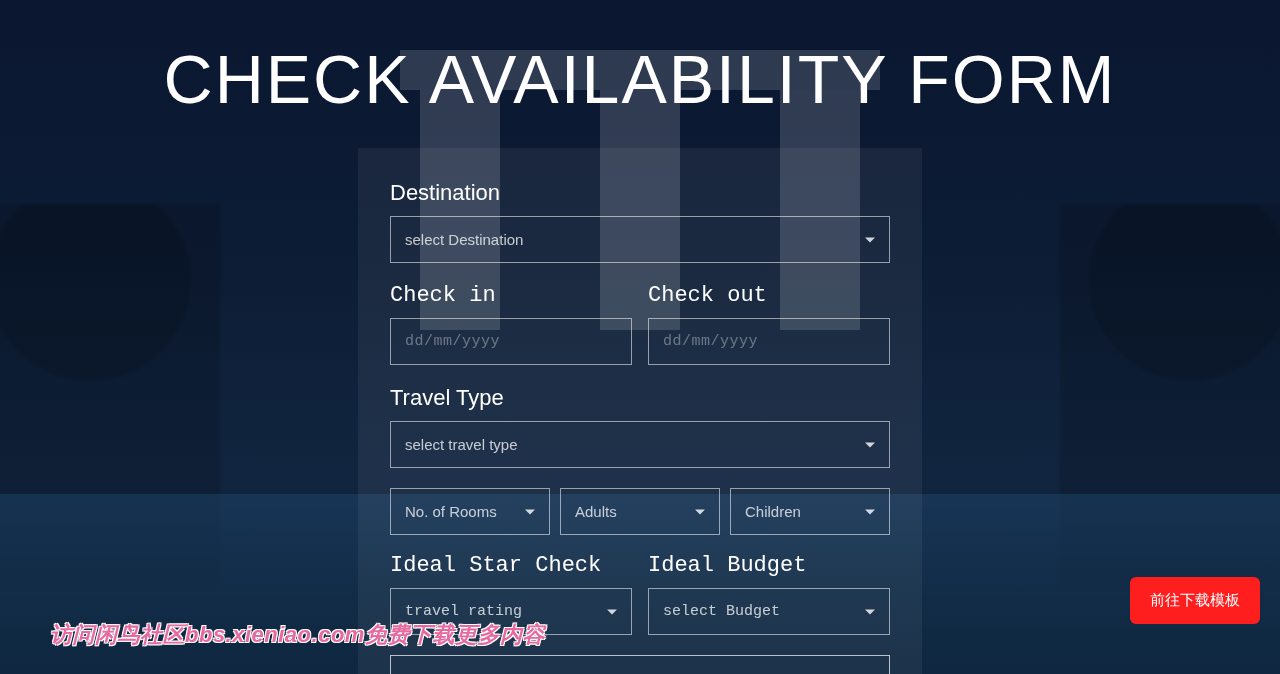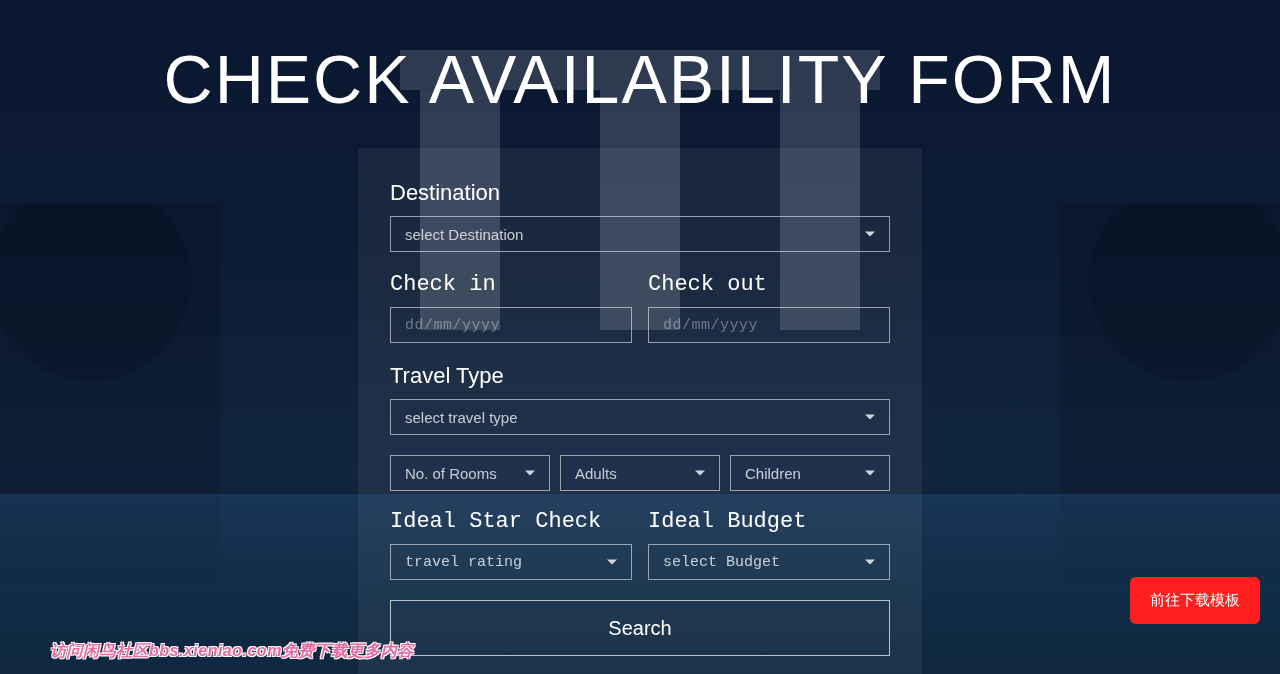--- a/index.html
+++ b/index.html
@@ -42,21 +42,21 @@
 
   .card {
     position: absolute; top: 148px; left: 50%; transform: translateX(-50%);
     width: 564px; padding: 32px 32px 28px;
     background: rgba(255,255,255,0.06);
   }
 
   .label { font-size: 22px; font-weight: 500; margin-bottom: 10px; }
 
   .control {
-    width: 100%; height: 36px; border: 1px solid rgba(255,255,255,0.55);
+    width: 100%; height: 47px; border: 1px solid rgba(255,255,255,0.55);
     background: transparent; color: rgba(255,255,255,0.75);
     font-size: 15px; padding: 0 14px; outline: none;
     position: relative; display: flex; align-items: center;
   }
   .select { cursor: pointer; }
   .caret {
     position: absolute; right: 14px; top: 50%; transform: translateY(-50%);
     width: 0; height: 0; border-left: 5px solid transparent; border-right: 5px solid transparent;
     border-top: 5px solid rgba(255,255,255,0.8);
   }
@@ -75,22 +75,22 @@
     display: flex; align-items: center; justify-content: center; cursor: pointer;
   }
 
   .download-btn {
     position: absolute; right: 20px; bottom: 50px;
     background: #ff1e1e; color: #fff; border: none; border-radius: 6px;
     padding: 14px 20px; font-size: 15px; cursor: pointer;
   }
 
   .watermark {
-    position: absolute; left: 50px; bottom: 12px;
-    font-size: 16px; font-weight: 700; font-style: italic;
+    position: absolute; left: 50px; bottom: 24px;
+    font-size: 22px; font-weight: 700; font-style: italic;
     color: #e66aa0;
     text-shadow: -1px -1px 0 #fff, 1px -1px 0 #fff, -1px 1px 0 #fff, 1px 1px 0 #fff;
     letter-spacing: 0.5px;
   }
 </style>
 </head>
 <body>
 
 <div class="hero">
   <div class="deco-tower"></div>

